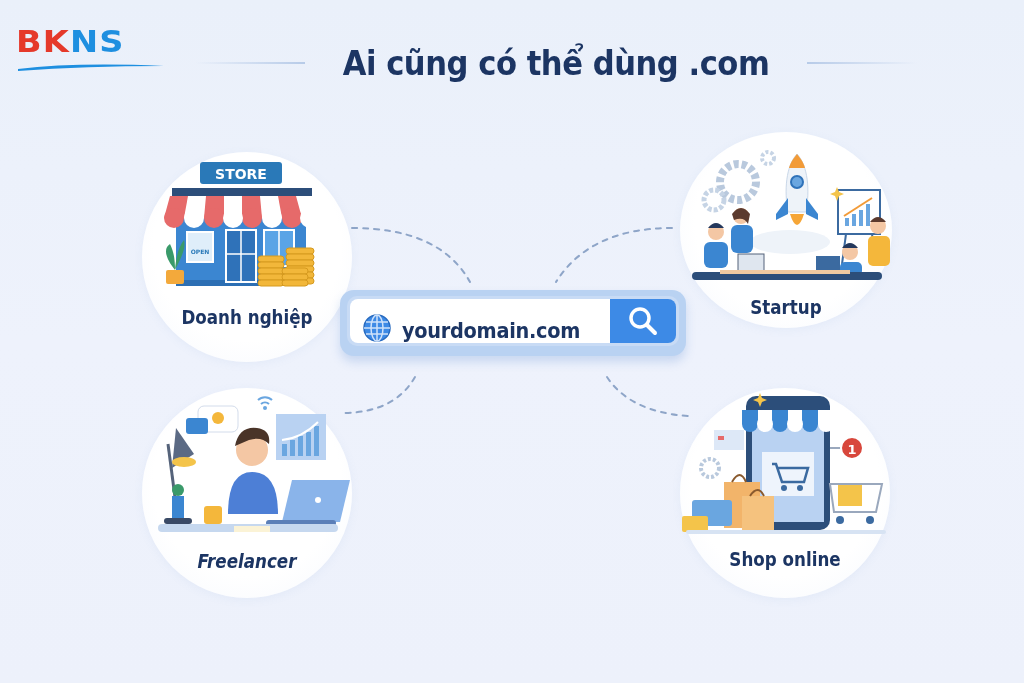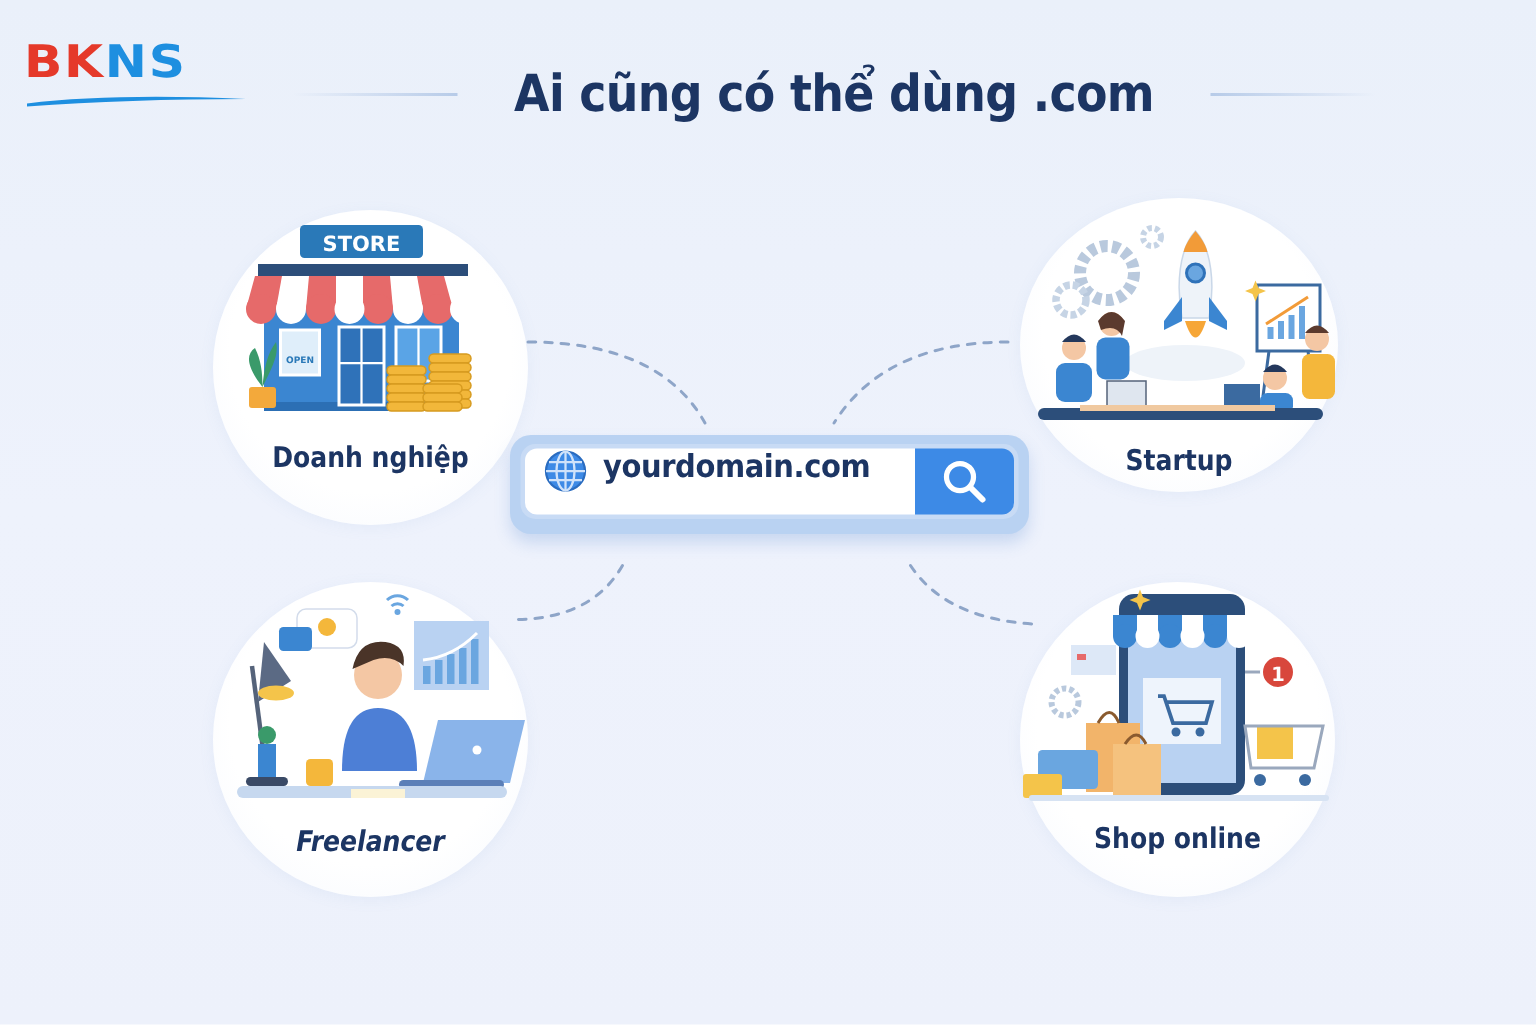--- a/index.html
+++ b/index.html
@@ -17,30 +17,30 @@
 
   .title-row { position: absolute; left: 0; top: 38px; width: 1024px; height: 50px; display: flex; align-items: center; justify-content: center; margin-left: 44px; }
   .title-line { height: 2px; width: 110px; background: linear-gradient(90deg, rgba(170,195,230,0), #b7cbe8); }
   .title-line.right { background: linear-gradient(90deg, #b7cbe8, rgba(170,195,230,0)); }
   .title { font-family: "DejaVu Sans", sans-serif; color: #1c3563; font-size: 34px; font-weight: bold; margin: 0 14px; letter-spacing: -0.5px; transform: scaleX(0.9); }
 
   .circle { position: absolute; width: 210px; height: 210px; border-radius: 50%; background: radial-gradient(circle at 50% 45%, #ffffff 60%, #f5f8fd 100%); box-shadow: 0 2px 10px rgba(120,150,200,0.08); }
   .circle svg { position: absolute; left: 0; top: 0; }
   .circle-label { position: absolute; left: 0; width: 100%; text-align: center; font-family: "DejaVu Sans", sans-serif; font-weight: bold; font-size: 19px; color: #1c3563; transform: scaleX(0.88); }
 
-  .c-tl { left: 142px; top: 140px; }
+  .c-tl { left: 142px; top: 152px; }
   .c-tr { left: 680px; top: 132px; width: 212px; height: 196px; }
   .c-bl { left: 142px; top: 388px; font-style: italic; }
   .c-br { left: 680px; top: 388px; }
 
   .connectors { position: absolute; left: 0; top: 0; width: 1024px; height: 683px; }
 
   .search-wrap { position: absolute; left: 340px; top: 290px; width: 346px; height: 66px; border-radius: 14px; background: #b9d2f2; box-shadow: 0 6px 10px rgba(90,140,210,0.25); padding: 6px 7px 10px 7px; }
   .search-inner { width: 100%; height: 100%; background: #c8dbf5; border-radius: 10px; padding: 3px; display: flex; }
-  .search-box { flex: 1; background: #fff; border-radius: 8px 0 0 8px; display: flex; align-items: flex-start; padding-left: 12px; }
+  .search-box { flex: 1; background: #fff; border-radius: 8px 0 0 8px; display: flex; align-items: flex-end; padding-left: 12px; }
   .search-text { font-family: "DejaVu Sans", sans-serif; font-size: 21px; font-weight: bold; color: #1c3563; margin-left: 10px; letter-spacing: -0.3px; transform: scaleX(0.92); transform-origin: left; }
   .search-btn { width: 66px; background: #3d8ae6; border-radius: 0 8px 8px 0; display: flex; align-items: center; justify-content: center; cursor: pointer; }
 </style>
 </head>
 <body>
 
 <div class="logo">
   <div class="logo-text">
     <span class="logo-red">BK</span><span class="logo-blue">NS</span>
   </div>

